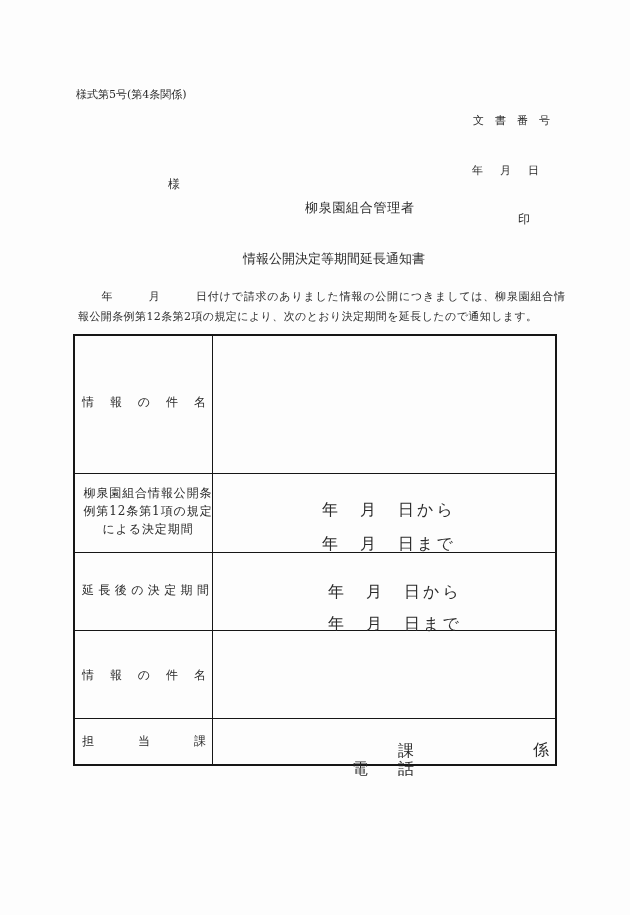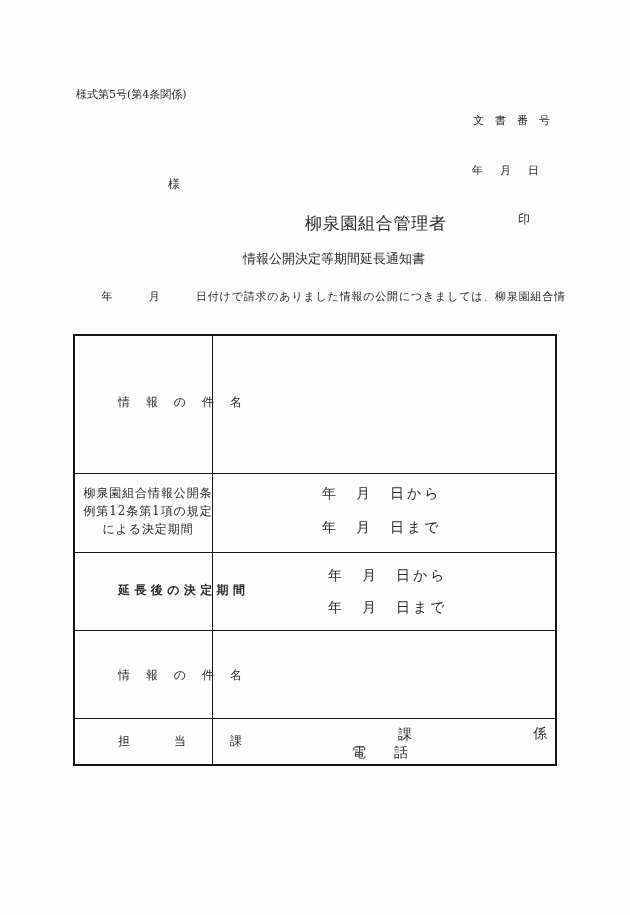--- a/index.html
+++ b/index.html
@@ -19,21 +19,21 @@
     position: absolute;
     font-size: 11px;
     line-height: 1.3;
     white-space: pre;
     color: #2b2b2b;
   }
   .form-number { left: 76px; top: 88px; }
   .doc-number  { left: 473px; top: 114px; }
   .date-line   { left: 472px; top: 137px; letter-spacing: 3px; margin-top: 27px; }
   .addressee   { left: 168px; top: 177px; font-size: 12px; }
-  .sender      { left: 305px; top: 212px; font-size: 17px; letter-spacing: 0.7px; }
+  .sender      { left: 305px; top: 200px; font-size: 13px; letter-spacing: 0.7px; }
   .seal        { left: 518px; top: 212px; font-size: 12px; }
   .doc-title   { left: 18px; right: 0; top: 251px; text-align: center; font-size: 13px; }
   .body1       { left: 78px; top: 290px; letter-spacing: 0.8px; }
   .body2       { left: 78px; top: 310px; letter-spacing: 0.4px; }
 
   .form-table {
     position: absolute;
     left: 73px; top: 334px;
     width: 484px; height: 432px;
     box-sizing: border-box;
@@ -58,35 +58,35 @@
   .cell-label {
     position: absolute;
     font-size: 12px;
     line-height: 1.3;
     color: #2b2b2b;
   }
   .just {
     text-align: justify;
     text-align-last: justify;
     white-space: normal;
-    margin-left: 36px;
   }
   .label1 { left: 7px; top: 59px;  width: 124px; }
   .label2 { left: 7px; top: 148px; width: 132px; line-height: 18px; letter-spacing: 0.9px; text-align: center; white-space: normal; }
-  .label3 { left: 7px; top: 247px; width: 127px; font-weight: bold; }
+  .label3 { left: 7px; top: 247px; width: 127px; }
   .label4 { left: 7px; top: 332px; width: 124px; }
   .label5 { left: 7px; top: 398px; width: 124px; }
 
   .val {
     position: absolute;
-    font-size: 14px;
+    font-size: 16px;
     line-height: 1.3;
     white-space: pre;
     letter-spacing: 3px;
     color: #2b2b2b;
+    margin-top: 16px;
   }
   .r2from { left: 247px; top: 148px; }
   .r2to   { left: 247px; top: 182px; }
   .r3from { left: 253px; top: 230px; }
   .r3to   { left: 253px; top: 262px; }
   .r5sec  { left: 323px; top: 389px; letter-spacing: 0; }
   .r5sub  { left: 458px; top: 388px; letter-spacing: 0; }
   .r5tel  { left: 277px; top: 407px; letter-spacing: 7px; }
 </style>
 </head>
@@ -100,20 +100,21 @@
   <div class="t date-line">年　月　日</div>
 
   <div class="t addressee">様</div>
 
   <div class="t sender">柳泉園組合管理者</div>
   <div class="t seal">印</div>
 
   <div class="t body1">　　年　　　月　　　日付けで請求のありました情報の公開につきましては、柳泉園組合情</div>
 
   <div class="t doc-title">情報公開決定等期間延長通知書</div>
+  <div class="t body2">報公開条例第12条第2項の規定により、次のとおり決定期間を延長したので通知します。</div>
 
   <div class="form-table">
     <div class="vline"></div>
     <div class="hline h1"></div>
     <div class="hline h2"></div>
     <div class="hline h3"></div>
     <div class="hline h4"></div>
 
     <div class="cell-label just label1">情報の件名</div>
 

